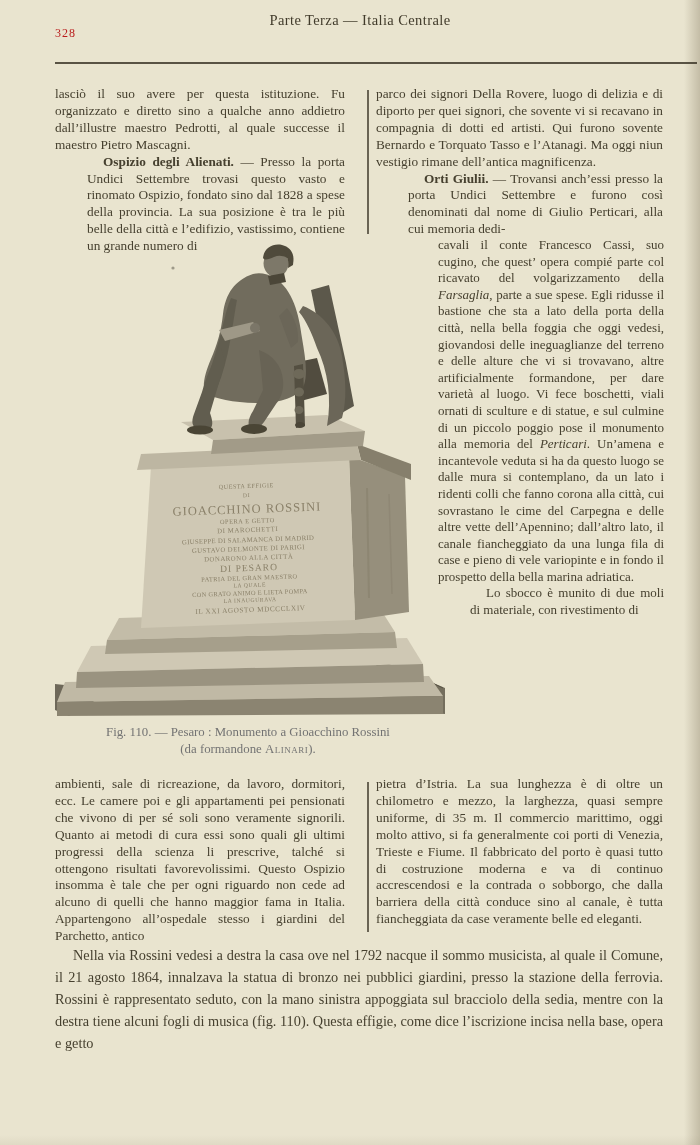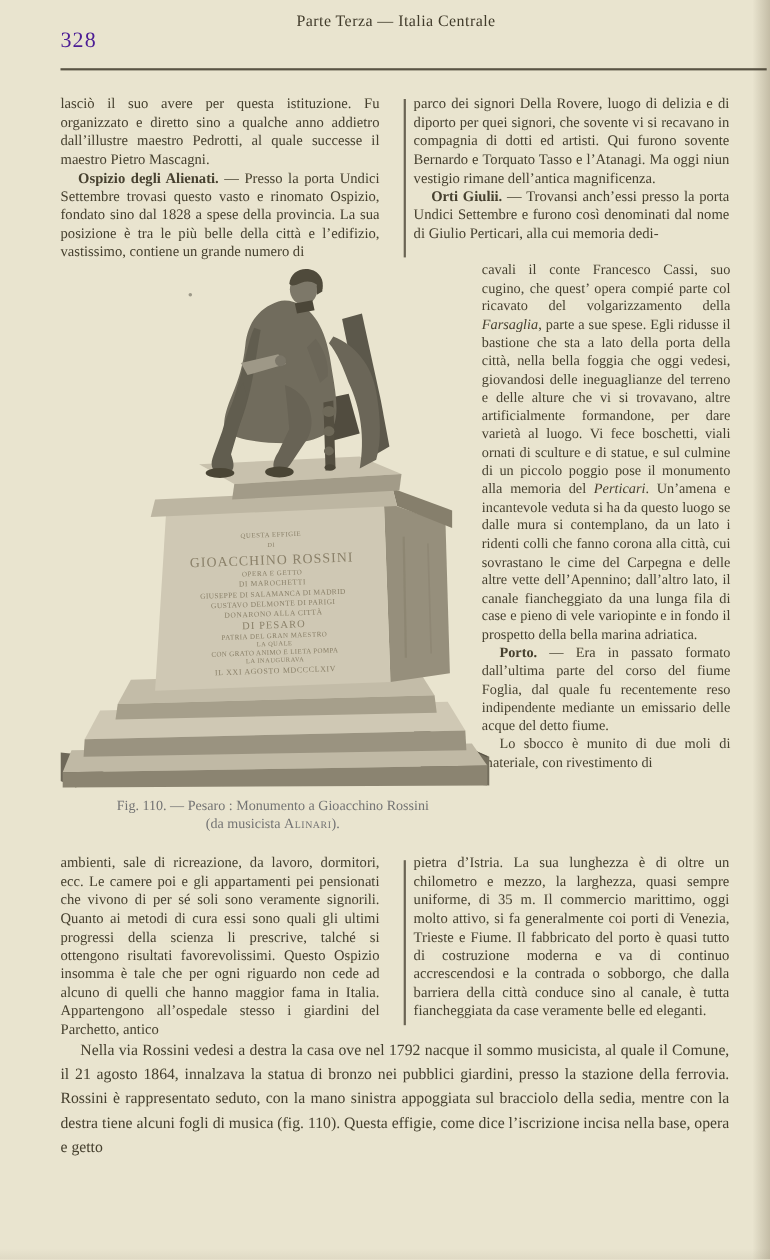--- a/index.html
+++ b/index.html
@@ -6,28 +6,28 @@
   body{
     width:700px;height:1145px;position:relative;overflow:hidden;
     background:#e9e4cf;
     font-family:"Liberation Serif","DejaVu Serif",serif;
     color:#46402f;
   }
   .edge-right{position:absolute;top:0;right:0;width:16px;height:100%;
     background:linear-gradient(to right,rgba(110,98,72,0),rgba(110,98,72,0.30));}
   .edge-bottom{position:absolute;bottom:0;left:0;width:100%;height:10px;
     background:linear-gradient(to bottom,rgba(110,98,72,0),rgba(110,98,72,0.08));}
-  .page-number{position:absolute;left:55px;top:26px;font-size:20px;letter-spacing:1px;color:#4c1d95;}
+  .page-number{position:absolute;left:55px;top:26px;font-size:12px;letter-spacing:1px;color:#b91c1c;}
   .running-title{position:absolute;left:55px;right:35px;top:12px;text-align:center;
     font-size:14.5px;color:#413b2b;letter-spacing:0.4px;}
   .header-rule{position:absolute;left:55px;right:3px;top:62px;height:2px;background:#3f392c;opacity:0.85;}
   .col{position:absolute;text-align:justify;font-size:13.3px;line-height:16.9px;}
   .col p{margin:0;}
   p.cont{text-indent:0;}
-  p.new{text-indent:16px;}
+  p.new{text-indent:16px;margin-left:32px;}
   .lead{font-weight:bold;}
   em.title-it{font-style:italic;margin-top:44px;}
   .vdiv{position:absolute;left:367px;width:1.5px;background:#4a4434;opacity:0.8;}
   #vdiv-top{top:90px;height:144px;}
   #vdiv-bottom{top:782px;height:150px;}
   #top-left{left:55px;top:86px;width:290px;}
   #top-right{left:376px;top:86px;width:287px;}
   #mid-right{left:438px;top:237px;width:226px;font-size:13px;line-height:16.6px;}
   #bottom-left{left:55px;top:776px;width:290px;}
   #bottom-right{left:376px;top:776px;width:287px;}
@@ -58,21 +58,20 @@
   <p class="new"><span class="lead">Ospizio degli Alienati.</span><span> — Presso la porta Undici Settembre trovasi questo vasto e rinomato Ospizio, fondato sino dal 1828 a spese della provincia. La sua posizione è tra le più belle della città e l’edifizio, vastissimo, contiene un grande numero di</span></p>
 </div>
 
 <div class="col" id="top-right">
   <p class="cont">parco dei signori Della Rovere, luogo di delizia e di diporto per quei signori, che sovente vi si recavano in compagnia di dotti ed artisti. Qui furono sovente Bernardo e Torquato Tasso e l’Atanagi. Ma oggi niun vestigio rimane dell’antica magnificenza.</p>
   <p class="new"><span class="lead">Orti Giulii.</span><span> — Trovansi anch’essi presso la porta Undici Settembre e furono così denominati dal nome di Giulio Perticari, alla cui memoria dedi-</span></p>
 </div>
 
 <div class="col" id="mid-right">
   <p class="cont"><span>cavali il conte Francesco Cassi, suo cugino, che quest’ opera compié parte col ricavato del volgarizzamento della </span><em class="title-it">Farsaglia</em><span>, parte a sue spese. Egli ridusse il bastione che sta a lato della porta della città, nella bella foggia che oggi vedesi, giovandosi delle ineguaglianze del terreno e delle alture che vi si trovavano, altre artificialmente formandone, per dare varietà al luogo. Vi fece boschetti, viali ornati di sculture e di statue, e sul culmine di un piccolo poggio pose il monumento alla memoria del </span><em class="title-it">Perticari</em><span>. Un’amena e incantevole veduta si ha da questo luogo se dalle mura si contemplano, da un lato i ridenti colli che fanno corona alla città, cui sovrastano le cime del Carpegna e delle altre vette dell’Apennino; dall’altro lato, il canale fiancheggiato da una lunga fila di case e pieno di vele variopinte e in fondo il prospetto della bella marina adriatica.</span></p>
-  <p class="new"><span class="lead">Porto.</span><span> — Era in passato formato dall’ultima parte del corso del fiume Foglia, dal quale fu recentemente reso indipendente mediante un emissario delle acque del detto fiume.</span></p>
   <p class="new">Lo sbocco è munito di due moli di materiale, con rivestimento di</p>
 </div>
 
 <div id="figure-block">
   <svg width="390" height="480" viewBox="0 0 390 480">
 
     <g>
       <path d="M0,446 L58,452 L14,478 L0,472 Z" fill="#6e6859"></path>
       <path d="M320,420 L390,450 L390,476 L330,472 Z" fill="#746e5d"></path>
       <path d="M330,432 L384,456" stroke="#5a5546" stroke-width="1.5" fill="none"></path>
@@ -142,21 +141,21 @@
       <ellipse cx="221" cy="25" rx="12.5" ry="14" fill="#7d7869"></ellipse>
       <path d="M208,20 C209,10 218,5 227,7 C236,9 240,17 238,25 C233,19 226,16 219,19 C214,21 210,23 208,20 Z" fill="#4f4a3b"></path>
       <path d="M230,10 C236,13 239,20 238,27 L233,30 C234,22 232,15 228,11 Z" fill="#4f4a3b"></path>
       <path d="M213,38 L229,35 L231,44 L215,47 Z" fill="#4b4638"></path>
     </g>
   </svg>
 </div>
 
 <div id="figure-caption">
   <div>Fig. 110. — Pesaro : Monumento a Gioacchino Rossini</div>
-  <div><span>(da musicista </span><span class="smallcaps">Alinari</span><span>).</span></div>
+  <div><span>(da formandone </span><span class="smallcaps">Alinari</span><span>).</span></div>
 </div>
 
 <div class="col" id="bottom-left">
   <p class="cont">ambienti, sale di ricreazione, da lavoro, dormitori, ecc. Le camere poi e gli appartamenti pei pensionati che vivono di per sé soli sono veramente signorili. Quanto ai metodi di cura essi sono quali gli ultimi progressi della scienza li prescrive, talché si ottengono risultati favorevolissimi. Questo Ospizio insomma è tale che per ogni riguardo non cede ad alcuno di quelli che hanno maggior fama in Italia. Appartengono all’ospedale stesso i giardini del Parchetto, antico</p>
 </div>
 
 <div class="col" id="bottom-right">
   <p class="cont">pietra d’Istria. La sua lunghezza è di oltre un chilometro e mezzo, la larghezza, quasi sempre uniforme, di 35 m. Il commercio marittimo, oggi molto attivo, si fa generalmente coi porti di Venezia, Trieste e Fiume. Il fabbricato del porto è quasi tutto di costruzione moderna e va di continuo accrescendosi e la contrada o sobborgo, che dalla barriera della città conduce sino al canale, è tutta fiancheggiata da case veramente belle ed eleganti.</p>
 </div>
 

